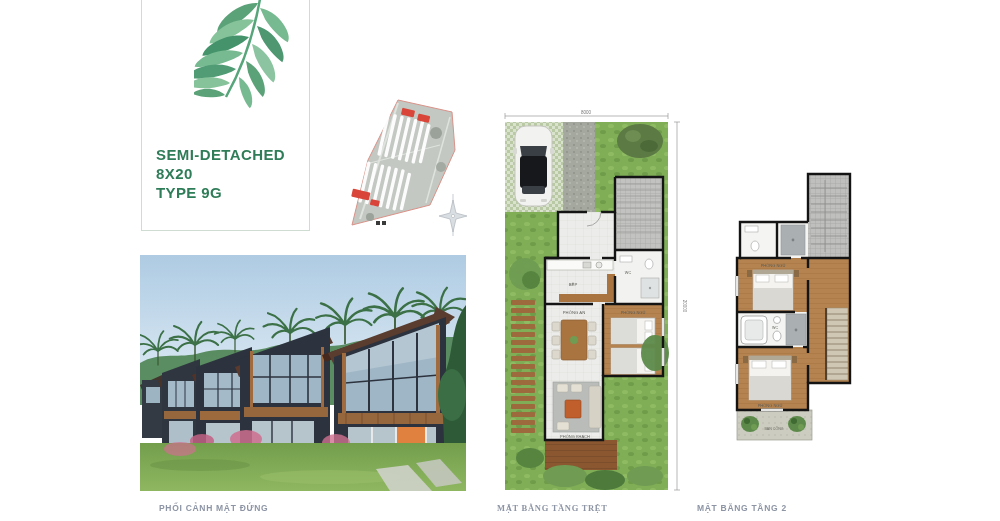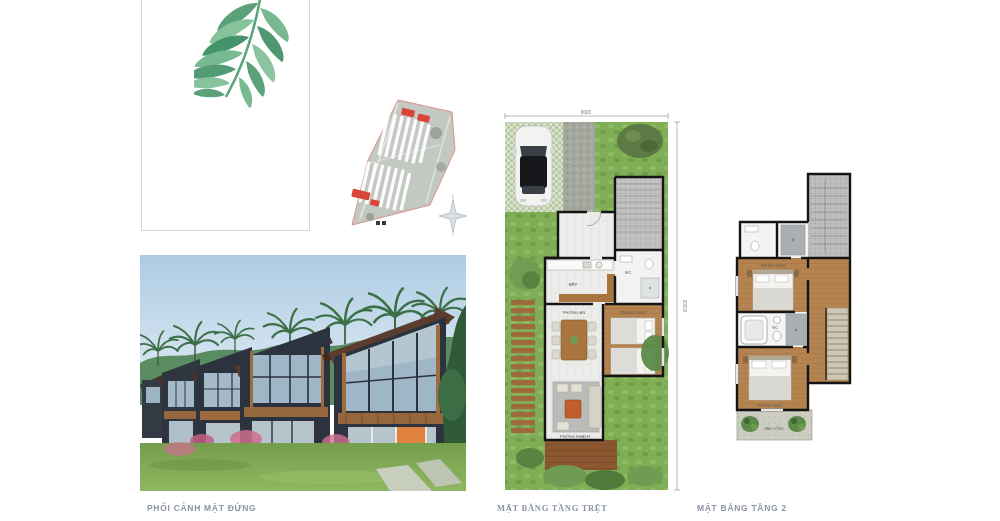--- a/index.html
+++ b/index.html
@@ -5,21 +5,21 @@
   html,body{margin:0;padding:0;background:#fff;}
   #canvas{position:relative;width:1000px;height:521px;background:#ffffff;overflow:hidden;
           font-family:"Liberation Sans",sans-serif;}
   .abs{position:absolute;}
   
   .card{left:141px;top:-8px;width:167px;height:237px;border:1px solid #cfdcd2;background:#fff;}
   .card-text{position:absolute;left:14px;top:152px;color:#2f7d58;font-weight:700;
              font-size:15px;line-height:19px;letter-spacing:.4px;}
   
   .caption{color:#8d95a5;font-size:8.5px;font-weight:600;letter-spacing:.7px;white-space:nowrap;}
-  .cap-render{left:147px;top:503px;}
+  .cap-render{left:159px;top:503px;}
   .cap-f1{left:497px;top:503px;font-family:Liberation Serif, serif;}
   .cap-f2{left:697px;top:503px;}
   svg text{font-family:"Liberation Sans",sans-serif;}
 </style>
 </head>
 <body>
 
 <div id="canvas">
 
   <div class="abs card">
@@ -37,20 +37,25 @@
         <use href="#lobeL" transform="translate(42,70) rotate(36)" fill="#43946a"></use>
         <use href="#lobeL" transform="translate(36,84) rotate(42) scale(0.85)" fill="#7cbd92"></use>
         <use href="#lobeL" transform="translate(31,96) rotate(48) scale(0.65)" fill="#4f9b6e"></use>
         <use href="#lobeR" transform="translate(66,9) rotate(-6)" fill="#6cb487"></use>
         <use href="#lobeR" transform="translate(63,27) rotate(-2)" fill="#3f8f66"></use>
         <use href="#lobeR" transform="translate(58,45) rotate(4)" fill="#83c09a"></use>
         <use href="#lobeR" transform="translate(52,62) rotate(8) scale(0.9)" fill="#4f9b6e"></use>
         <use href="#lobeR" transform="translate(45,78) rotate(14) scale(0.75)" fill="#6cb487"></use>
       </g>
     </svg>
+    <div class="card-text">
+      <div>SEMI-DETACHED</div>
+      <div>8X20</div>
+      <div>TYPE 9G</div>
+    </div>
   </div>
 
   <svg class="abs" style="left:340px;top:93px;" width="130" height="145" viewBox="0 0 130 145">
     <polygon points="58,7 112,19 115,57 90,112 12,132 28,67" fill="#c3c8c2" stroke="#d99289" stroke-width="1"></polygon>
     <path d="M58,10 L20,126" stroke="#dfe3de" stroke-width="2" fill="none"></path>
     <path d="M110,24 L86,110" stroke="#dfe3de" stroke-width="1.5" fill="none"></path>
     <path d="M30,70 L100,52" stroke="#dfe3de" stroke-width="1.2" fill="none"></path>
     <g transform="rotate(13 62 70)">
       <g fill="#ffffff" opacity="0.95">
         <rect x="36" y="24" width="3.4" height="44" rx="1.5"></rect>

